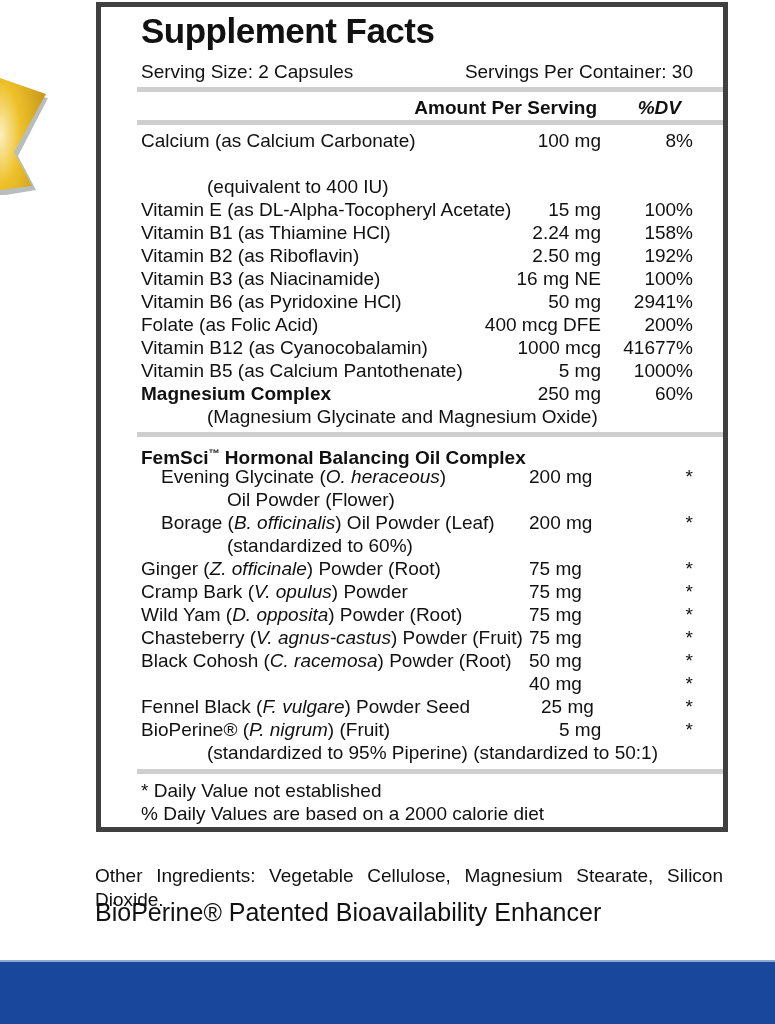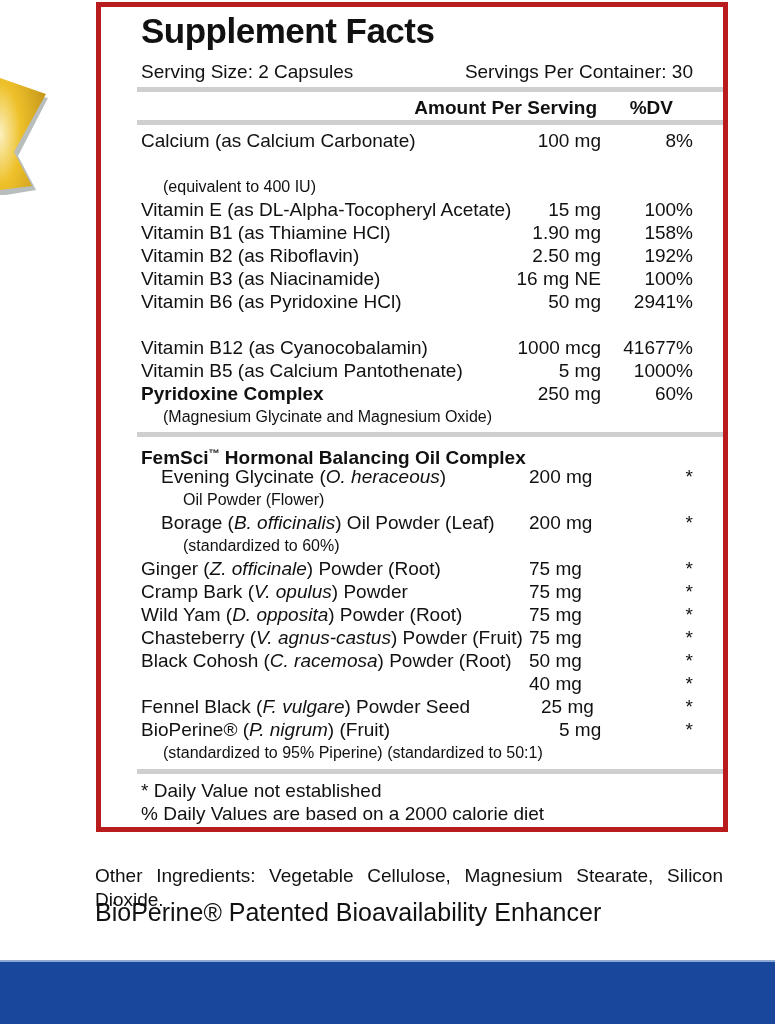--- a/index.html
+++ b/index.html
@@ -1,30 +1,30 @@
 <!DOCTYPE html>
 <html><head>
 <meta charset="utf-8">
 <style>
   html,body{margin:0;padding:0;}
   body{width:775px;height:1024px;position:relative;overflow:hidden;background:#fff;font-family:"Liberation Sans",sans-serif;color:#111;}
   .gold{position:absolute;left:0;top:70px;width:50px;height:125px;}
-  .box{position:absolute;left:96px;top:2px;width:622px;height:820px;border:5px solid #b91c1c;box-sizing:content-box;}
+  .box{position:absolute;left:96px;top:2px;width:622px;height:820px;border:5px solid #404040;box-sizing:content-box;}
   .title{position:absolute;left:40px;top:4px;font-size:35px;font-weight:bold;letter-spacing:-0.5px;}
   .serv{position:absolute;left:40px;top:54px;width:552px;font-size:19px;display:flex;justify-content:space-between;gap:30px;}
   .bar{position:absolute;left:36px;width:586px;height:5px;background:#cfcfcf;}
   .hdr{position:absolute;left:36px;top:90px;width:552px;font-size:19px;font-weight:bold;}
   .hdr .a{position:absolute;right:92px;}
-  .hdr .d{position:absolute;right:16px;}
+  .hdr .d{position:absolute;right:8px;font-style:italic;}
   .row{position:absolute;left:40px;width:552px;height:23px;font-size:19px;line-height:23px;white-space:nowrap;}
   .row .n{position:absolute;left:0;}
   .row .am{position:absolute;right:92px;}
   .row .dv{position:absolute;right:0;}
   .row .am2{position:absolute;left:388px;}
-  .sub{position:absolute;font-size:16px;line-height:23px;white-space:nowrap;}
+  .sub{position:absolute;font-size:19px;line-height:23px;white-space:nowrap;margin-left:44px;}
   .b{font-weight:bold;}
   .foot{position:absolute;left:40px;font-size:19px;line-height:23px;}
   .other{position:absolute;left:95px;top:836px;width:628px;font-size:19px;line-height:24px;text-align:justify;margin-top:28px;}
   .bp{position:absolute;left:95px;top:898px;font-size:25px;}
   .blue{position:absolute;left:0;top:960px;width:775px;height:64px;background:#18479b;border-top:2px solid #8fa9d3;}
   sup{font-size:11px;}
 </style>
 </head>
 <body>
 
@@ -59,50 +59,55 @@
       <span class="dv">8%</span>
     </div>
   <div class="sub" style="left:62px;top:168px">(equivalent to 400 IU)</div>
   <div class="row" style="top:191px">
       <span class="n">Vitamin E (as DL-Alpha-Tocopheryl Acetate)</span>
       <span class="am">15 mg</span>
       <span class="dv">100%</span>
     </div>
   <div class="row" style="top:214px">
       <span class="n">Vitamin B1 (as Thiamine HCl)</span>
-      <span class="am">1.90 mg</span>
+      <span class="am">2.24 mg</span>
       <span class="dv">158%</span>
     </div>
   <div class="row" style="top:237px">
       <span class="n">Vitamin B2 (as Riboflavin)</span>
       <span class="am">2.50 mg</span>
       <span class="dv">192%</span>
     </div>
   <div class="row" style="top:260px">
       <span class="n">Vitamin B3 (as Niacinamide)</span>
       <span class="am">16 mg NE</span>
       <span class="dv">100%</span>
     </div>
   <div class="row" style="top:283px">
       <span class="n">Vitamin B6 (as Pyridoxine HCl)</span>
       <span class="am">50 mg</span>
       <span class="dv">2941%</span>
     </div>
+  <div class="row" style="top:306px">
+      <span class="n">Folate (as Folic Acid)</span>
+      <span class="am">400 mcg DFE</span>
+      <span class="dv">200%</span>
+    </div>
   <div class="row" style="top:329px">
       <span class="n">Vitamin B12 (as Cyanocobalamin)</span>
       <span class="am">1000 mcg</span>
       <span class="dv">41677%</span>
     </div>
   <div class="row" style="top:352px">
       <span class="n">Vitamin B5 (as Calcium Pantothenate)</span>
       <span class="am">5 mg</span>
       <span class="dv">1000%</span>
     </div>
   <div class="row" style="top:375px">
-      <span class="n b">Pyridoxine Complex</span>
+      <span class="n b">Magnesium Complex</span>
       <span class="am">250 mg</span>
       <span class="dv">60%</span>
     </div>
   <div class="sub" style="left:62px;top:398px">(Magnesium Glycinate and Magnesium Oxide)</div>
 
   <div class="bar" style="top:425px"></div>
 
   <div class="row" style="top:435px">
       <span class="n b"><span>FemSci</span><sup>™</sup><span> Hormonal Balancing Oil Complex</span></span>
     </div>

